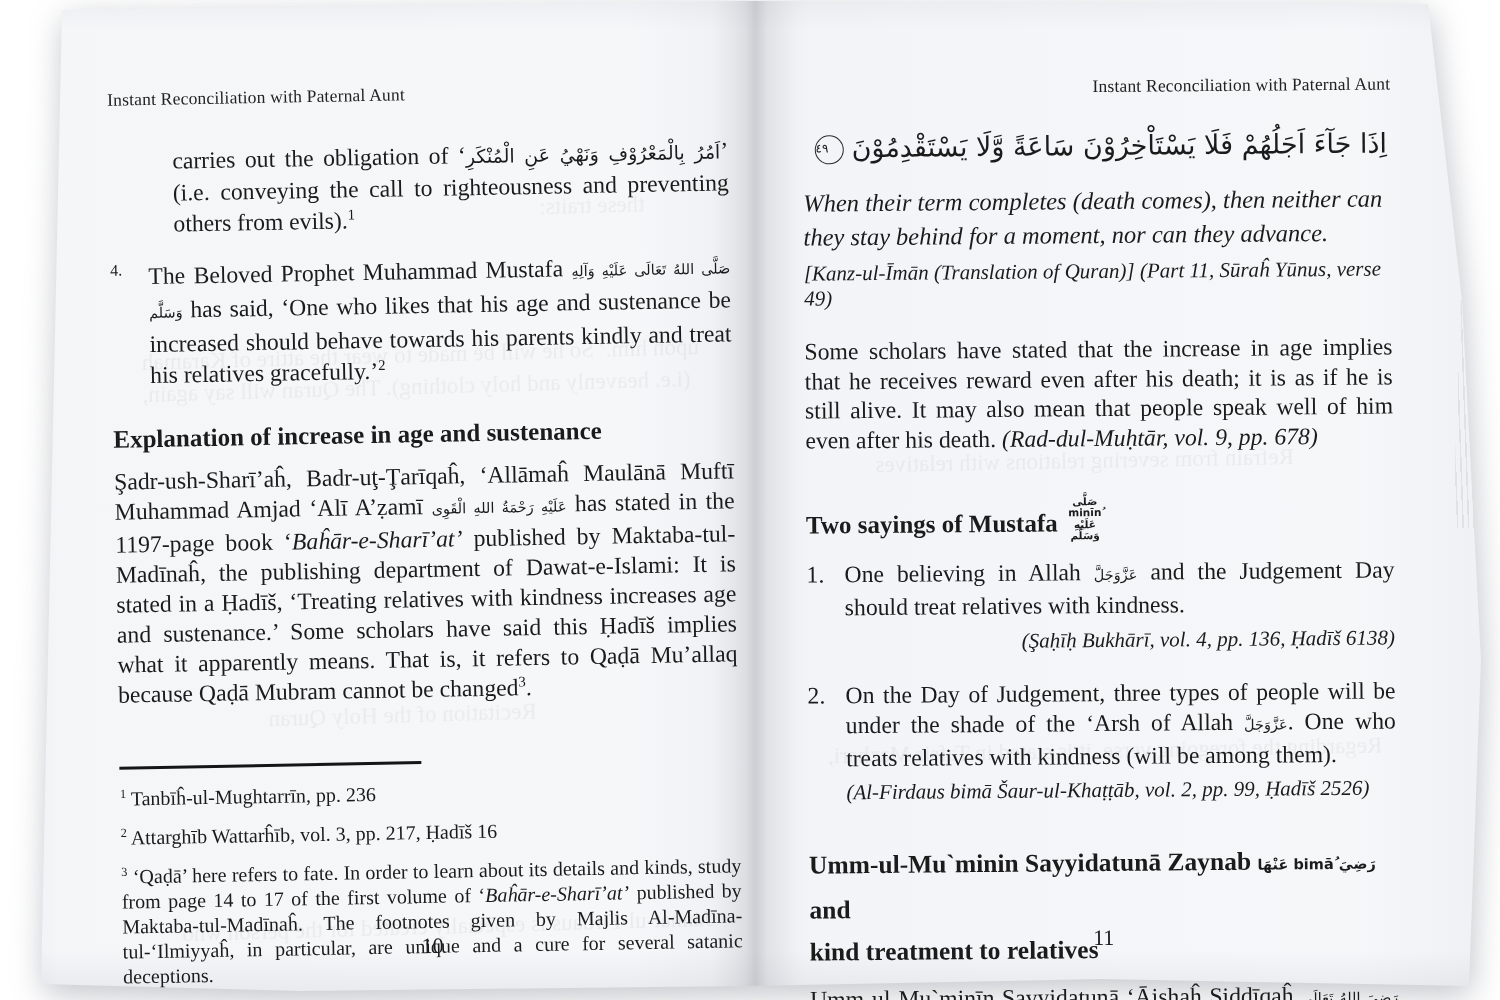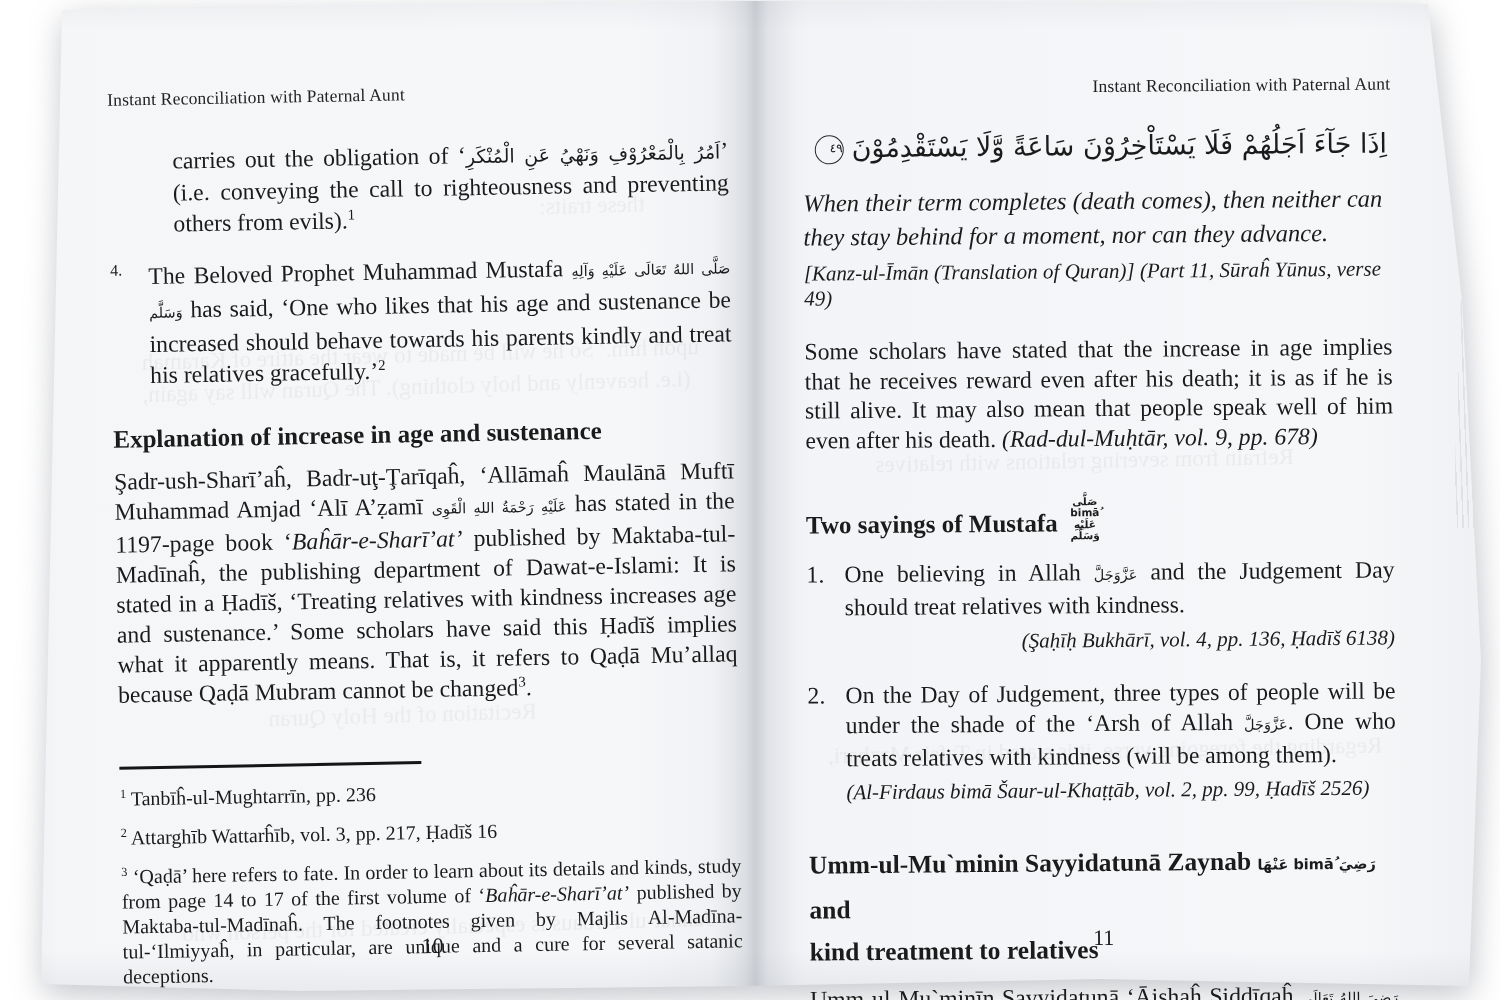--- a/index.html
+++ b/index.html
@@ -43,21 +43,21 @@
 
   .ar{font-family:"DejaVu Sans",sans-serif;font-size:19px;unicode-bidi:isolate;}
   .ars{font-size:14.5px;}
   .it{font-style:italic;}
   .stack{display:inline-block;width:42px;font-size:10.5px;line-height:1.08;text-align:center;
          vertical-align:-8px;white-space:normal;}
 
   .verse{margin-top:26px;direction:rtl;text-align:center;font-family:"DejaVu Sans",sans-serif;
          font-size:27px;line-height:46px;white-space:nowrap;}
   .vmark{display:inline-block;width:27px;height:27px;border:1.6px solid #2a2a2a;border-radius:50%;
-         font-size:12px;line-height:25px;text-align:right;vertical-align:middle;margin:0 8px;white-space:nowrap;}
+         font-size:12px;line-height:25px;text-align:left;vertical-align:middle;margin:0 8px;white-space:nowrap;}
   .trans{margin-top:15px;font-style:italic;font-size:24.5px;line-height:34px;}
   .cite-line{margin-top:7px;font-style:italic;font-size:21px;}
   .r-para{margin-top:26px;line-height:29.5px;}
   .h2-sayings{margin-top:43px;}
   .saying1{margin-top:16px;}
   .saying2{margin-top:25px;}
   .saying .para{line-height:30px;}
   .cit-right{margin-top:8px;font-style:italic;font-size:21px;text-align:right;}
   .cit-left{margin-top:7px;font-style:italic;font-size:21px;}
   .h2-zaynab{margin-top:39px;line-height:42px;font-size:25.5px;}
@@ -110,21 +110,21 @@
   <div class="pg pg-right">
     <div class="runhead">Instant Reconciliation with Paternal Aunt</div>
 
     <div class="verse" dir="rtl"><span>اِذَا جَآءَ اَجَلُهُمْ فَلَا يَسْتَاْخِرُوْنَ سَاعَةً وَّلَا يَسْتَقْدِمُوْنَ</span><span class="vmark">٤٩</span></div>
 
     <div class="trans">When their term completes (death comes), then neither can they stay behind for a moment, nor can they advance.</div>
     <div class="cite-line">[Kanz-ul-Īmān (Translation of Quran)] (Part 11, Sūraĥ Yūnus, verse 49)</div>
 
     <div class="para r-para"><span>Some scholars have stated that the increase in age implies that he receives reward even after his death; it is as if he is still alive. It may also mean that people speak well of him even after his death. </span><span class="it">(Rad-dul-Muḥtār, vol. 9, pp. 678)</span></div>
 
-    <div class="h2 h2-sayings"><span>Two sayings of Mustafa </span><span class="ar stack" dir="rtl">صَلَّى bimāُ عَلَيْهِ وَسَلَّم</span></div>
+    <div class="h2 h2-sayings"><span>Two sayings of Mustafa </span><span class="ar stack" dir="rtl">صَلَّى minīnُ عَلَيْهِ وَسَلَّم</span></div>
 
     <div class="saying saying1">
       <div class="num-item">
         <div class="num-col para">1.</div>
         <div class="num-body para"><span>One believing in Allah </span><span class="ar ars" dir="rtl">عَزَّوَجَلَّ</span><span> and the Judgement Day should treat relatives with kindness.</span></div>
       </div>
       <div class="cit-right">(Şaḥīḥ Bukhārī, vol. 4, pp. 136, Ḥadīš 6138)</div>
     </div>
 
     <div class="saying saying2">

